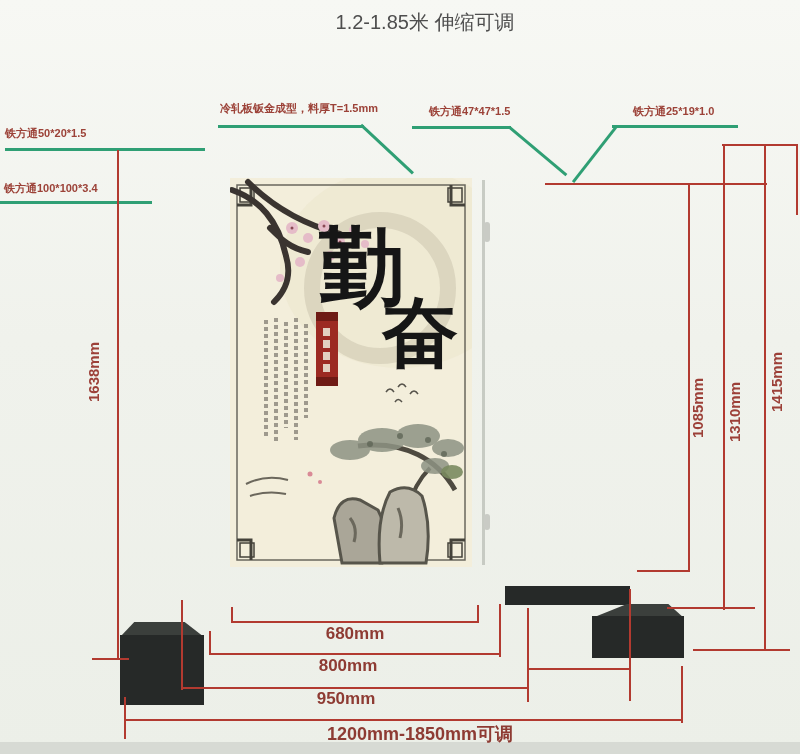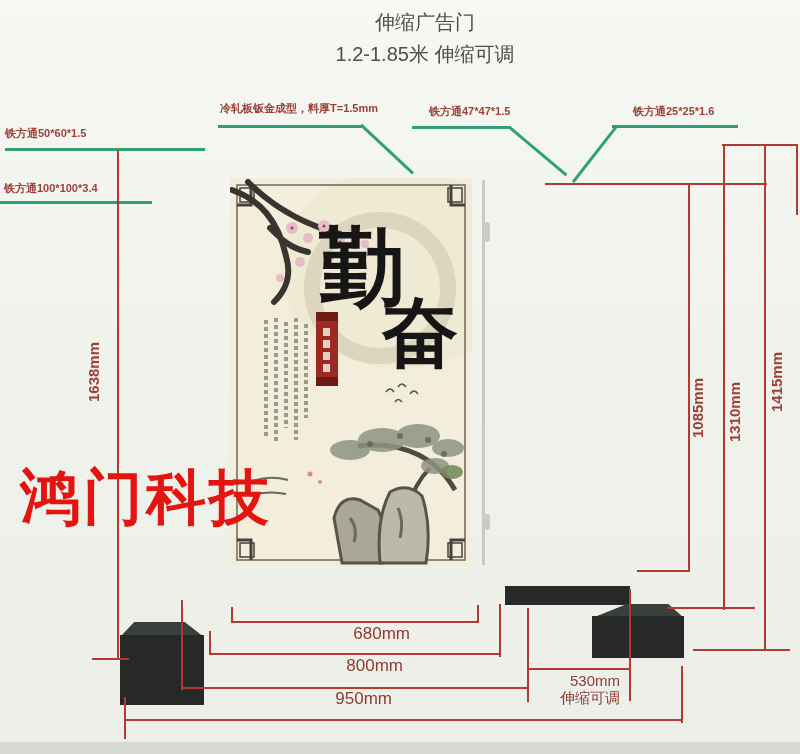--- a/index.html
+++ b/index.html
@@ -10,40 +10,39 @@
   
   .hline{position:absolute;height:2px;background:#b23a30;}
   .vline{position:absolute;width:2px;background:#b23a30;}
   
   .gline{position:absolute;height:3px;background:#2f9f74;}
   .gdiag{position:absolute;width:3px;background:#2f9f74;transform-origin:top left;}
   
   .title-block{position:absolute;left:270px;top:6px;width:310px;text-align:center;
                color:#4e4e4e;font-size:20px;line-height:32px;font-weight:500;}
   .callout{position:absolute;color:#9c4238;font-size:11px;font-weight:700;white-space:nowrap;}
-  .dim{position:absolute;color:#8e3b33;font-size:17px;font-weight:400;text-align:right;white-space:nowrap;}
+  .dim{position:absolute;color:#8e3b33;font-size:17px;font-weight:700;text-align:center;white-space:nowrap;}
   .dim-rot{position:absolute;width:70px;height:20px;color:#9c4038;font-size:15px;font-weight:600;
            text-align:center;transform:rotate(-90deg);white-space:nowrap;}
   .watermark{position:absolute;left:20px;top:458px;font-size:60px;font-weight:900;
              color:#e41410;letter-spacing:3px;font-family:"DejaVu Serif",serif;white-space:nowrap;}
   
   .metal{position:absolute;background:linear-gradient(100deg,#31342f 0%,#2225240 40%,#1e2120 100%),#262928;}
   .metal-flat{position:absolute;background:#262928;}
   .bevel{position:absolute;background:#3b3f3c;}
   .handle{position:absolute;width:6px;border-radius:3px;background:#c9cbc5;}
   .sliver{position:absolute;width:3px;background:#b9bdb6;opacity:.75;}
   .ground{position:absolute;left:0;top:742px;width:800px;height:12px;background:#d7dad4;}
 </style>
 </head>
 <body>
 
 <div class="stage">
 
   <div class="title-block">
-    <div>伸缩广告门</div>
     <div>1.2-1.85米 伸缩可调</div>
   </div>
 
   <div class="metal" style="left:130px;top:58px;width:82px;height:86px;
               clip-path:polygon(0 0,76% 0,100% 40%,100% 100%,0 100%);"></div>
 
   <div class="metal" style="left:134px;top:140px;width:50px;height:484px;"></div>
   <div class="bevel" style="left:120px;top:622px;width:84px;height:15px;
               clip-path:polygon(17% 0,77% 0,100% 100%,0 100%);"></div>
   <div class="metal-flat" style="left:120px;top:635px;width:84px;height:70px;"></div>
@@ -164,25 +163,25 @@
   <div class="ground"></div>
 
   <div class="callout" style="left:220px;top:101px;">冷轧板钣金成型，料厚T=1.5mm</div>
   <div class="gline" style="left:218px;top:125px;width:146px;"></div>
   <div class="gdiag" style="left:360px;top:126px;height:71px;transform:rotate(-47deg);"></div>
 
   <div class="callout" style="left:429px;top:104px;">铁方通47*47*1.5</div>
   <div class="gline" style="left:412px;top:126px;width:99px;"></div>
   <div class="gdiag" style="left:508px;top:128px;height:75px;transform:rotate(-50deg);"></div>
 
-  <div class="callout" style="left:633px;top:104px;">铁方通25*25*1.6</div>
+  <div class="callout" style="left:633px;top:104px;">铁方通25*19*1.0</div>
   <div class="gline" style="left:612px;top:125px;width:126px;"></div>
   <div class="gdiag" style="left:615px;top:126px;height:70px;transform:rotate(38deg);"></div>
 
-  <div class="callout" style="left:5px;top:126px;">铁方通50*60*1.5</div>
+  <div class="callout" style="left:5px;top:126px;">铁方通50*20*1.5</div>
   <div class="gline" style="left:5px;top:148px;width:200px;"></div>
 
   <div class="callout" style="left:4px;top:181px;">铁方通100*100*3.4</div>
   <div class="gline" style="left:0px;top:201px;width:152px;"></div>
 
   <div class="vline" style="left:117px;top:150px;height:510px;"></div>
   <div class="hline" style="left:92px;top:658px;width:37px;"></div>
   <div class="dim-rot" style="left:60px;top:362px;">1638mm</div>
 
   <div class="hline" style="left:722px;top:144px;width:76px;"></div>
@@ -203,29 +202,25 @@
   <div class="vline" style="left:477px;top:605px;height:18px;"></div>
   <div class="dim" style="left:300px;top:624px;width:110px;">680mm</div>
 
   <div class="hline" style="left:209px;top:653px;width:292px;"></div>
   <div class="vline" style="left:209px;top:631px;height:24px;"></div>
   <div class="vline" style="left:499px;top:604px;height:53px;"></div>
   <div class="dim" style="left:293px;top:656px;width:110px;">800mm</div>
 
   <div class="hline" style="left:181px;top:687px;width:347px;"></div>
   <div class="vline" style="left:181px;top:600px;height:90px;"></div>
-  <div class="dim" style="left:282px;top:689px;width:110px;">950mm</div>
+  <div class="dim" style="left:291px;top:689px;width:110px;">950mm</div>
 
   <div class="hline" style="left:527px;top:668px;width:104px;"></div>
   <div class="vline" style="left:527px;top:608px;height:94px;"></div>
   <div class="vline" style="left:629px;top:589px;height:112px;"></div>
-  <div class="dim" style="left:528px;top:672px;width:92px;font-size:15px;line-height:17px;">
-    <div>530mm</div>
-    <div>伸缩可调</div>
-  </div>
 
   <div class="hline" style="left:124px;top:719px;width:559px;"></div>
   <div class="vline" style="left:124px;top:697px;height:42px;"></div>
   <div class="vline" style="left:681px;top:666px;height:57px;"></div>
-
-  <div class="watermark">鸿门科技</div>
+  <div class="dim" style="left:305px;top:722px;width:230px;font-size:18px;">1200mm-1850mm可调</div>
+
 
 </div>
 
 </body></html>

